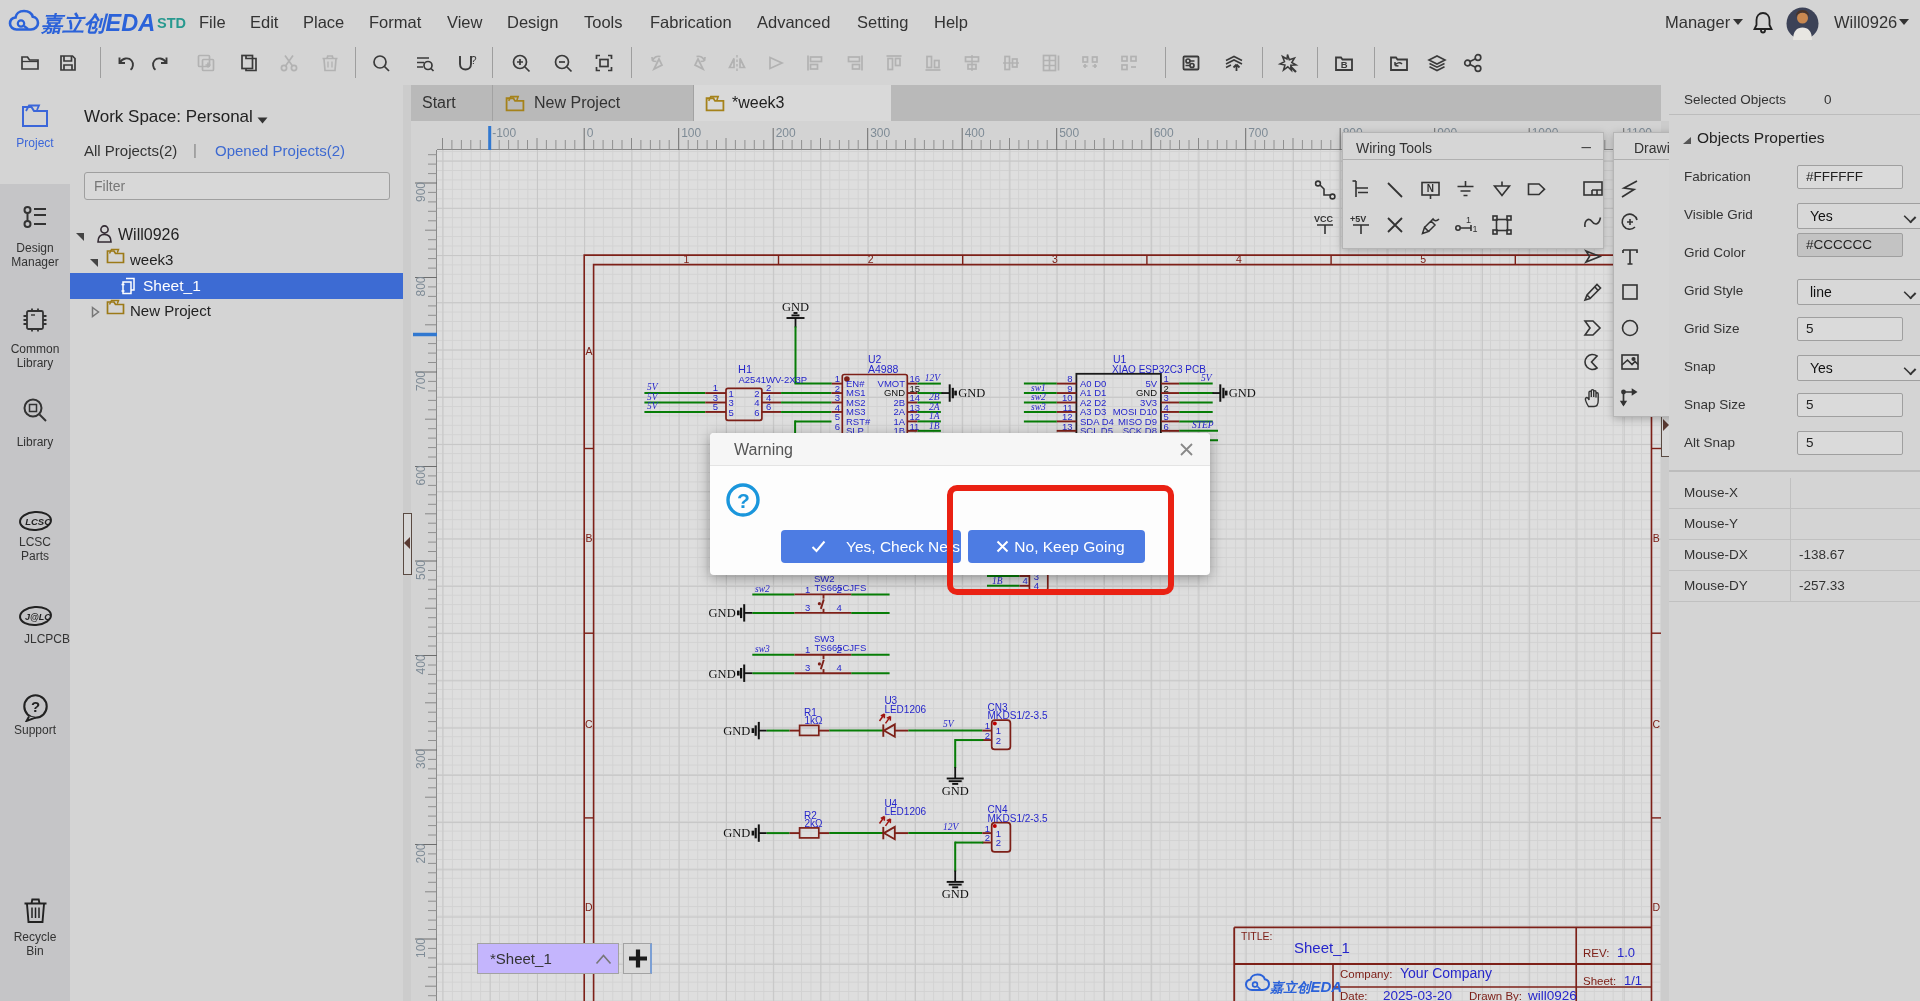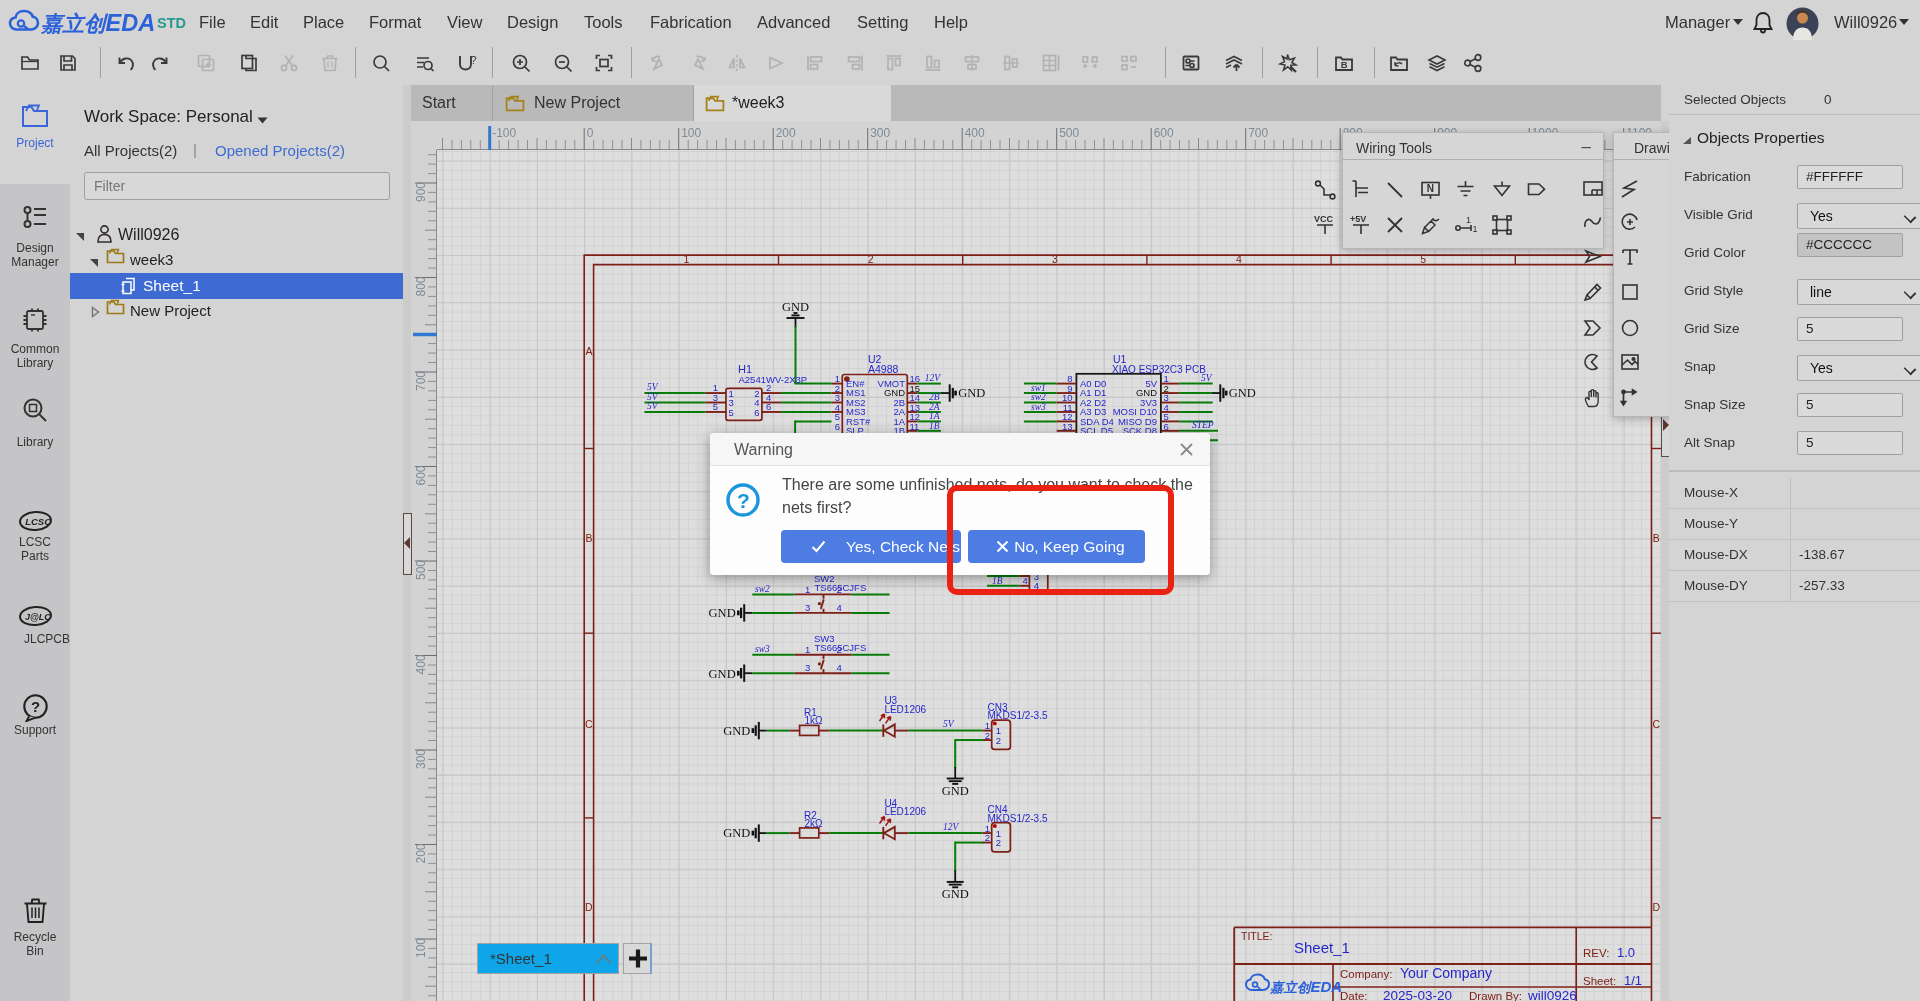--- a/index.html
+++ b/index.html
@@ -29,21 +29,21 @@
 #vruler { position:absolute; left:411px; top:150px; width:26px; height:851px; background:#d3d3d3; }
 #rulercorner { position:absolute; left:411px; top:121px; width:26px; height:29px; background:#d3d3d3; }
 #rightpanel { position:absolute; left:1669px; top:85px; width:251px; height:916px; background:#d4d4d4; }
 .rp-label { position:absolute; left:15px; font-size:13.5px; color:#333; }
 .rp-input { position:absolute; left:128px; width:106px; height:24px; background:#dadada; border:1px solid #9f9f9f; border-radius:2px; font-size:13.5px; color:#222; line-height:22px; padding-left:8px; }
 .rp-select { position:absolute; left:128px; width:128px; height:26px; background:#d8d8d8; border:1px solid #9f9f9f; border-radius:2px; font-size:14px; color:#111; line-height:24px; padding-left:12px; }
 .chev:after { content:""; position:absolute; right:9px; top:10px; width:8px; height:8px; border-right:2px solid #333; border-bottom:2px solid #333; transform:rotate(45deg) scale(1,0.8); transform-origin:center; margin-top:-2px; }
 #dialog { position:absolute; left:710px; top:433px; width:500px; height:142px; background:#fdfdfd; border-radius:4px; box-shadow:0 3px 14px rgba(0,0,0,0.35); }
 #redrect { position:absolute; left:947px; top:485px; width:227px; height:110px; border:6.5px solid #ea2113; border-radius:10px; z-index:60; }
 .dlgbtn { position:absolute; top:97px; height:33px; background:#4d7ce3; border-radius:4px; color:#fff; font-size:15.5px; text-align:center; line-height:33px; }
-#sheettab { position:absolute; left:477px; top:943px; width:142px; height:31px; background:#0ea5e9; border:1px solid #a2a2a2; font-size:15px; color:#333; line-height:29px; }
+#sheettab { position:absolute; left:477px; top:943px; width:142px; height:31px; background:#c4b5fd; border:1px solid #a2a2a2; font-size:15px; color:#333; line-height:29px; }
 #sheetplus { position:absolute; left:623px; top:943px; width:29px; height:31px; background:#d9d9d9; border:1px solid #a2a2a2; }
 .fpanel { position:absolute; background:#d6d6d6; border:1px solid #b5b5b5; box-shadow:0 2px 8px rgba(0,0,0,0.25);margin-left:40px; }
 .fptitle { position:absolute; left:13px; top:7px; font-size:14px; color:#333; }
 .fphead { position:absolute; left:0; top:0; right:0; height:27px; border-bottom:1px solid #b0b0b0; }
 </style>
 </head>
 <body>
 
 <div id="menubar">
   <svg class="abs" style="left:8px;top:7px" width="32" height="28" viewBox="0 0 32 28">
@@ -1075,21 +1075,20 @@
 <div id="dialog">
   <div class="abs" style="left:0;top:0;width:100%;height:33px;background:#f6f6f6;border-bottom:1px solid #e4e4e4;border-radius:4px 4px 0 0;"></div>
   <div class="abs" style="left:24px;top:8px;font-size:16px;color:#555;">Warning</div>
   <svg class="abs" style="left:469px;top:9px" width="15" height="15" viewBox="0 0 15 15" stroke="#888" stroke-width="1.8">
       <path d="M2 2 L13 13 M13 2 L2 13"></path>
     </svg>
   <svg class="abs" style="left:16px;top:50px" width="34" height="34" viewBox="0 0 34 34">
     <circle cx="17" cy="17" r="15" fill="none" stroke="#1a96dc" stroke-width="3.4"></circle>
     <text x="11" y="24.5" font-size="21" font-weight="bold" fill="#1a96dc" font-family="Liberation Sans">?</text>
   </svg>
-  <div class="abs" style="left:72px;top:41px;width:412px;font-size:16px;line-height:22.5px;color:#444;">There are some unfinished nets, do you want to check the nets first?</div>
   <div class="dlgbtn" style="left:71px;width:180px;padding-left:36px;">
     <svg class="abs" style="left:30px;top:10px" width="15" height="13" viewBox="0 0 15 13" stroke="#fff" stroke-width="2" fill="none">
         <path d="M1.5 7 L5.5 11 L13.5 1.5"></path>
       </svg>
     <span style="margin-left:28px;">Yes, Check Nets</span>
   </div>
   <div class="dlgbtn" style="left:258px;width:177px;">
     <svg class="abs" style="left:28px;top:10px" width="13" height="13" viewBox="0 0 13 13" stroke="#fff" stroke-width="2" fill="none">
         <path d="M1.5 1.5 L11.5 11.5 M11.5 1.5 L1.5 11.5"></path>
       </svg>

